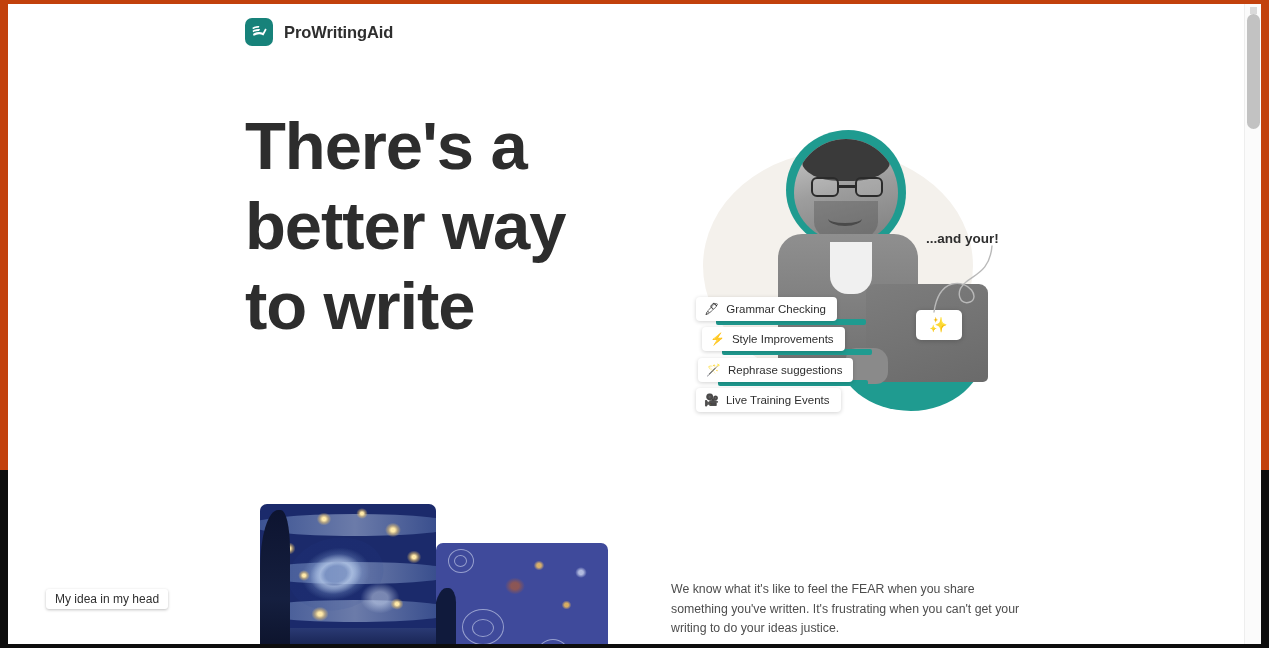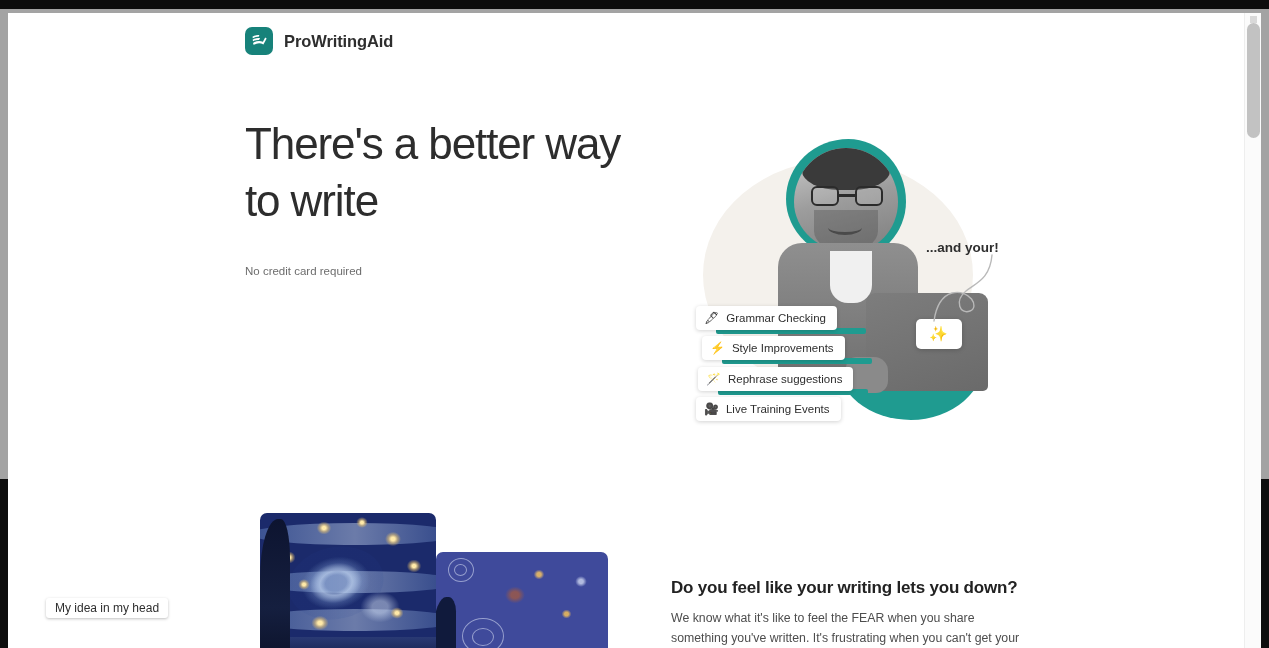--- a/index.html
+++ b/index.html
@@ -5,22 +5,22 @@
   * { margin:0; padding:0; box-sizing:border-box; }
   html, body { width:1269px; height:648px; overflow:hidden; }
   body {
     background:#0d0d0d;
     font-family:"Liberation Sans", sans-serif;
     -webkit-font-smoothing:antialiased;
   }
 
   
   #viewport-frame{
-    position:absolute; left:0; top:9px; width:1269px; height:470px;
-    background:#a3a3a3;
+    position:absolute; left:0; top:0; width:1269px; height:470px;
+    background:#c2410c;
   }
   #page-canvas{
     position:absolute;
     left:8px; top:4px;
     width:1253px; height:640px;
     background:#ffffff;
     overflow:hidden;
   }
 
   
@@ -72,21 +72,21 @@
     border:none; border-radius:4px;
     padding:9px 18px; cursor:pointer;
     white-space:nowrap;
     font-family:"Liberation Sans", sans-serif;
   }
 
   
   #hero{ position:absolute; left:0; top:57px; width:1236px; height:410px; }
   #hero-copy{ position:absolute; left:237px; top:45px; width:390px; }
   #hero-title{
-    font-size:44px; line-height:57px; font-weight:normal;
+    font-size:67px; line-height:80px; font-weight:bold;
     color:#2d2d2d; letter-spacing:-1.1px;
   }
   #hero-subtitle{
     margin-top:25px;
     font-size:15.5px; line-height:23px; color:#4b4b4b; width:330px;
   }
   #hero-actions{ margin-top:30px; display:flex; align-items:center; gap:12px; }
   #get-started-button{
     background:#15756B; color:#ffffff;
     border:none; border-radius:4px;
@@ -312,21 +312,20 @@
 
 
     </header>
 
     <section id="hero">
 
       <div id="hero-copy">
         <h1 id="hero-title">There's a better way to write</h1>
 
 
-        <p id="no-credit-card-note">No credit card required</p>
       </div>
 
       <div id="hero-illustration">
         <div id="blob-light"></div>
         <div id="blob-teal"></div>
 
         <div id="laptop-edge"></div>
 
         <div id="person-figure">
           <div id="person-halo"></div>
@@ -406,21 +405,20 @@
         <span class="sn-star" style="left:144px; top:44px; width:20px; height:18px;"></span>
         <span class="sn-star" style="left:36px;  top:64px; width:16px; height:15px;"></span>
         <span class="sn-star" style="left:48px;  top:100px; width:24px; height:20px;"></span>
         <span class="sn-star" style="left:128px; top:92px; width:18px; height:16px;"></span>
         <span id="sn-horizon"></span>
         <span id="sn-cypress"></span>
       </div>
       <div id="art-caption">My idea in my head</div>
 
       <div id="lower-copy">
-        <h2 id="lower-title">Do you feel like your writing lets you down?</h2>
         <p id="lower-body">We know what it's like to feel the FEAR when you share something you've written. It's frustrating when you can't get your writing to do your ideas justice.</p>
       </div>
 
     </section>
 
     <div id="scrollbar-track">
       <div id="scrollbar-up-arrow"></div>
       <div id="scrollbar-thumb"></div>
     </div>
 

